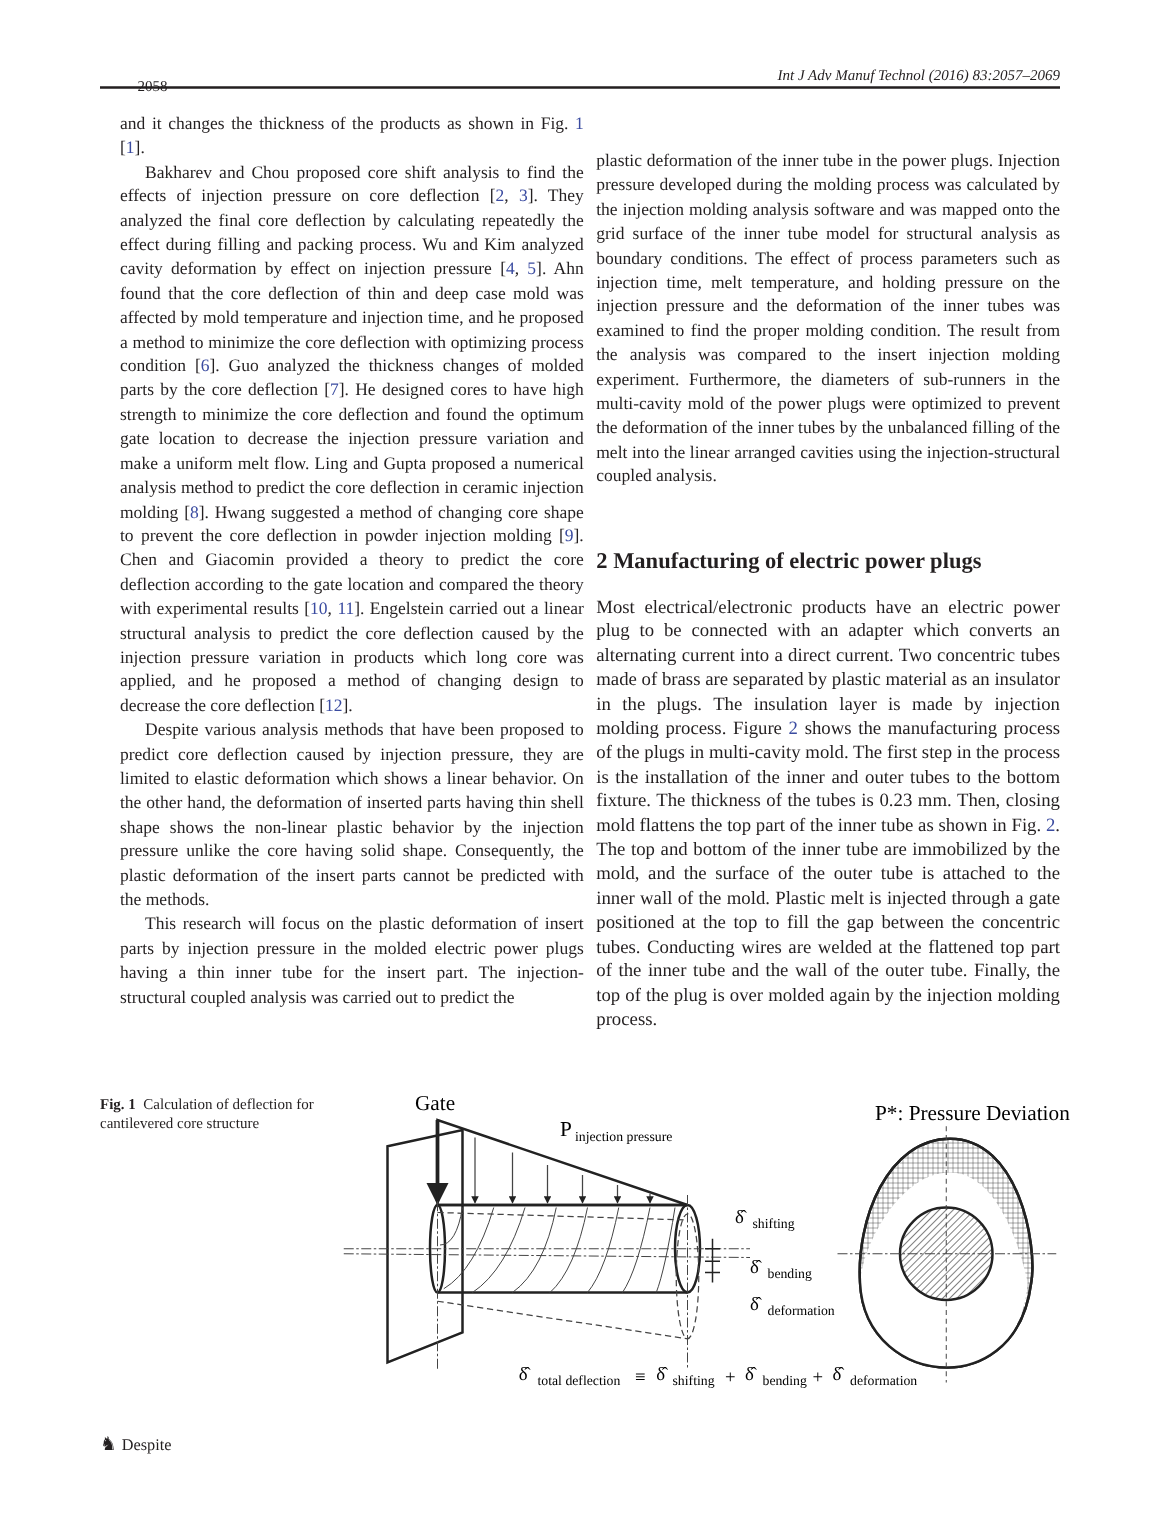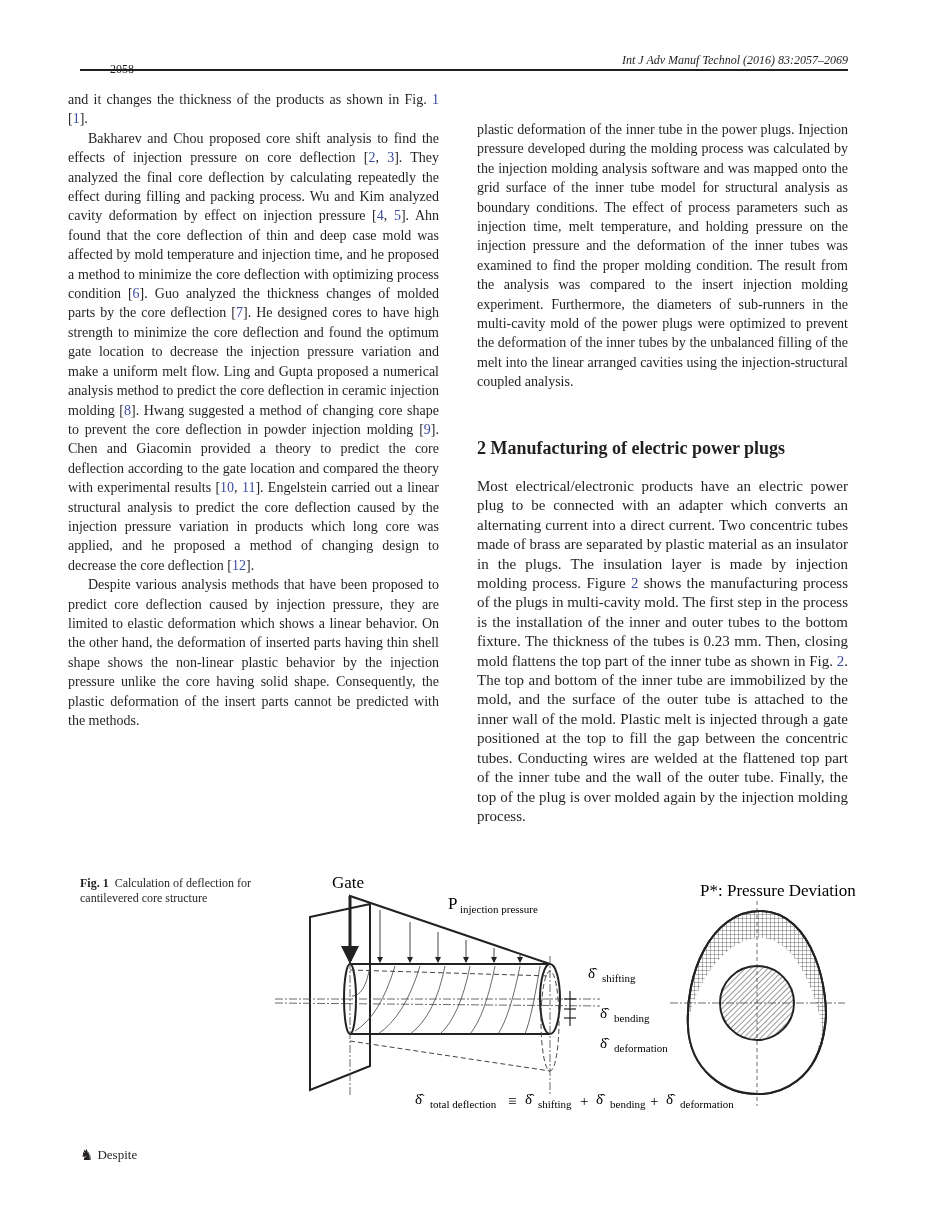--- a/index.html
+++ b/index.html
@@ -5,21 +5,21 @@
   html, body { margin:0; padding:0; background:#fff; }
   body { width:925px; height:1230px; position:relative; overflow:hidden;
          font-family:"Liberation Serif","DejaVu Serif",serif; color:#231f20; }
   .hdr { position:absolute; left:80px; top:50px; width:768px; font-size:12px; }
   .hdr .pn { position:absolute; left:0; top:12px;margin-left:30px; }
   .hdr .jr { position:absolute; right:0; top:3px;font-style:italic; }
   .rule { position:absolute; left:80px; top:69px; width:768px; height:2px; background:#231f20; }
   .col { position:absolute; width:371px; font-size:14px; line-height:19.4px; text-align:justify; }
   .col p { margin:0; }
   .col p.ind { text-indent:20px; }
-  .left { left:68px; top:90px; }
+  .left { left:96px; top:90px; }
   .right { left:477px; top:92px;margin-top:28px; }
   .ref { color:#3a4ba0; }
   .sec { position:absolute; left:477px; top:438px; font-weight:bold; font-size:18px; }
   .sec-body { position:absolute; left:477px; top:477px; width:371px; font-size:15px; line-height:19.4px; text-align:justify; }
   .cap { position:absolute; left:80px; top:876px; width:175px; font-size:12px; line-height:15px; }
   .cap b { font-weight:bold; }
   .fig { position:absolute; left:270px; top:866px; width:590px; height:260px; }
   .footer { position:absolute; left:80px; top:1146px; font-size:13px; display:flex; align-items:center; gap:4px; }
 </style>
 </head>
@@ -28,20 +28,21 @@
 <div class="hdr">
   <span class="pn">2058</span>
   <span class="jr">Int J Adv Manuf Technol (2016) 83:2057–2069</span>
 </div>
 <div class="rule"></div>
 
 <div class="col left">
   <p><span>and it changes the thickness of the products as shown in Fig. </span><span class="ref">1</span><span> [</span><span class="ref">1</span><span>].</span></p>
   <p class="ind"><span>Bakharev and Chou proposed core shift analysis to find the effects of injection pressure on core deflection [</span><span class="ref">2</span><span>, </span><span class="ref">3</span><span>]. They analyzed the final core deflection by calculating repeatedly the effect during filling and packing process. Wu and Kim analyzed cavity deformation by effect on injection pressure [</span><span class="ref">4</span><span>, </span><span class="ref">5</span><span>]. Ahn found that the core deflection of thin and deep case mold was affected by mold temperature and injection time, and he proposed a method to minimize the core deflection with optimizing process condition [</span><span class="ref">6</span><span>]. Guo analyzed the thickness changes of molded parts by the core deflection [</span><span class="ref">7</span><span>]. He designed cores to have high strength to minimize the core deflection and found the optimum gate location to decrease the injection pressure variation and make a uniform melt flow. Ling and Gupta proposed a numerical analysis method to predict the core deflection in ceramic injection molding [</span><span class="ref">8</span><span>]. Hwang suggested a method of changing core shape to prevent the core deflection in powder injection molding [</span><span class="ref">9</span><span>]. Chen and Giacomin provided a theory to predict the core deflection according to the gate location and compared the theory with experimental results [</span><span class="ref">10</span><span>, </span><span class="ref">11</span><span>]. Engelstein carried out a linear structural analysis to predict the core deflection caused by the injection pressure variation in products which long core was applied, and he proposed a method of changing design to decrease the core deflection [</span><span class="ref">12</span><span>].</span></p>
   <p class="ind">Despite various analysis methods that have been proposed to predict core deflection caused by injection pressure, they are limited to elastic deformation which shows a linear behavior. On the other hand, the deformation of inserted parts having thin shell shape shows the non-linear plastic behavior by the injection pressure unlike the core having solid shape. Consequently, the plastic deformation of the insert parts cannot be predicted with the methods.</p>
+  <p class="ind">This research will focus on the plastic deformation of insert parts by injection pressure in the molded electric power plugs having a thin inner tube for the insert part. The injection-structural coupled analysis was carried out to predict the</p>
 </div>
 
 <div class="col right">
   <p>plastic deformation of the inner tube in the power plugs. Injection pressure developed during the molding process was calculated by the injection molding analysis software and was mapped onto the grid surface of the inner tube model for structural analysis as boundary conditions. The effect of process parameters such as injection time, melt temperature, and holding pressure on the injection pressure and the deformation of the inner tubes was examined to find the proper molding condition. The result from the analysis was compared to the insert injection molding experiment. Furthermore, the diameters of sub-runners in the multi-cavity mold of the power plugs were optimized to prevent the deformation of the inner tubes by the unbalanced filling of the melt into the linear arranged cavities using the injection-structural coupled analysis.</p>
 </div>
 
 <div class="sec">2 Manufacturing of electric power plugs</div>
 <div class="sec-body">
   <p style="margin:0"><span>Most electrical/electronic products have an electric power plug to be connected with an adapter which converts an alternating current into a direct current. Two concentric tubes made of brass are separated by plastic material as an insulator in the plugs. The insulation layer is made by injection molding process. Figure </span><span class="ref">2</span><span> shows the manufacturing process of the plugs in multi-cavity mold. The first step in the process is the installation of the inner and outer tubes to the bottom fixture. The thickness of the tubes is 0.23 mm. Then, closing mold flattens the top part of the inner tube as shown in Fig. </span><span class="ref">2</span><span>. The top and bottom of the inner tube are immobilized by the mold, and the surface of the outer tube is attached to the inner wall of the mold. Plastic melt is injected through a gate positioned at the top to fill the gap between the concentric tubes. Conducting wires are welded at the flattened top part of the inner tube and the wall of the outer tube. Finally, the top of the plug is over molded again by the injection molding process.</span></p>
 </div>

